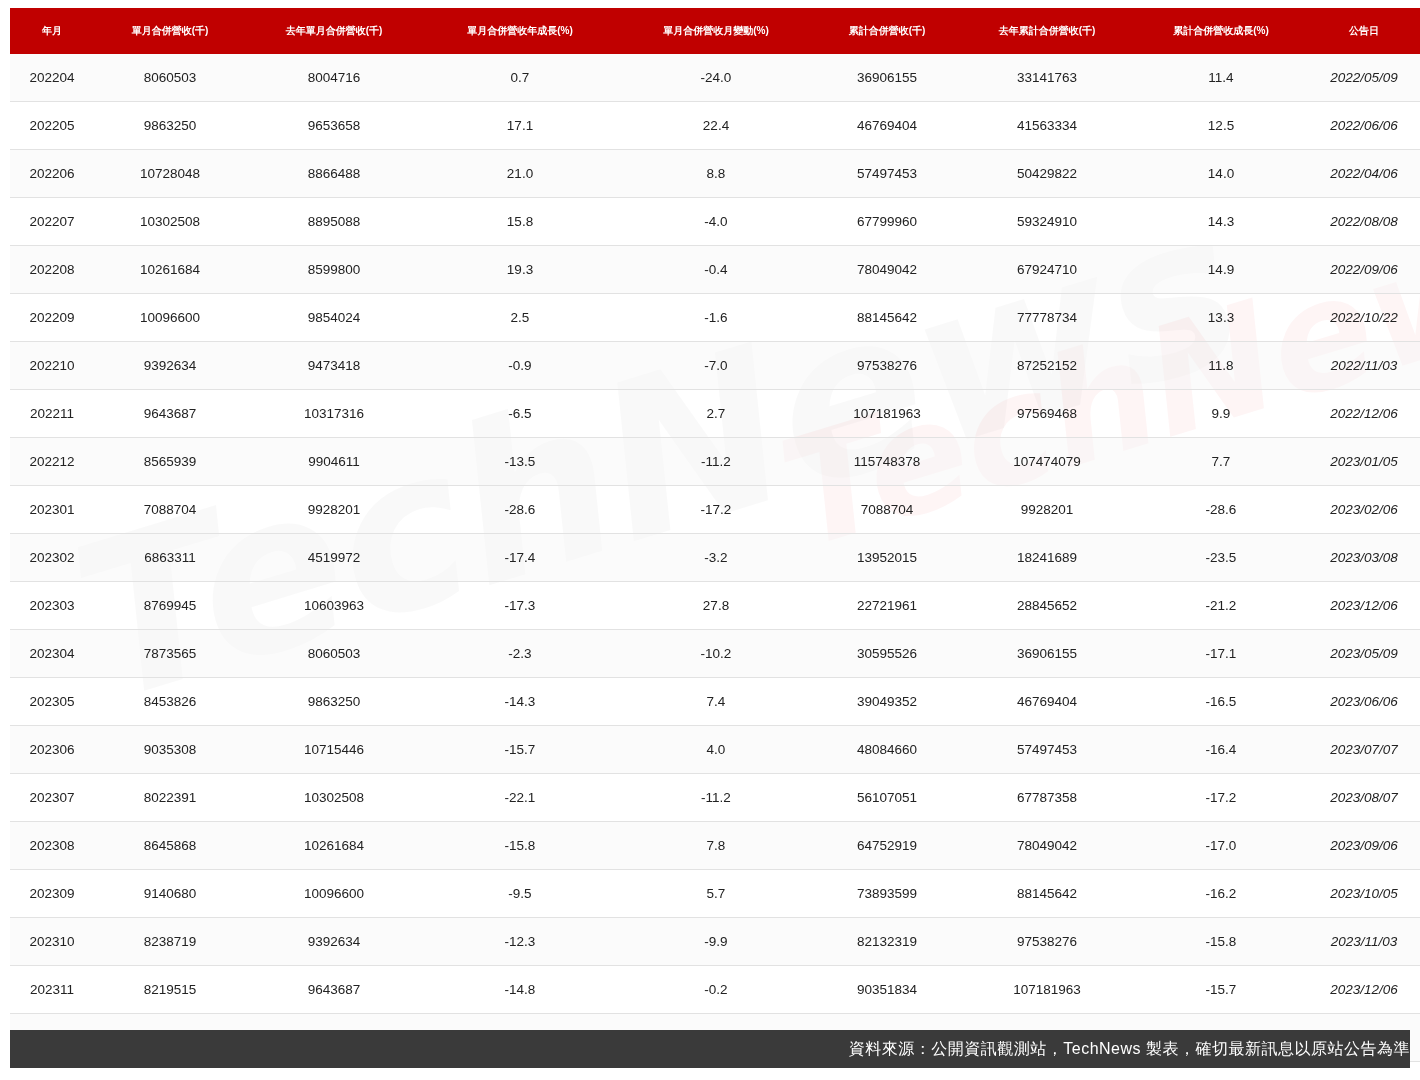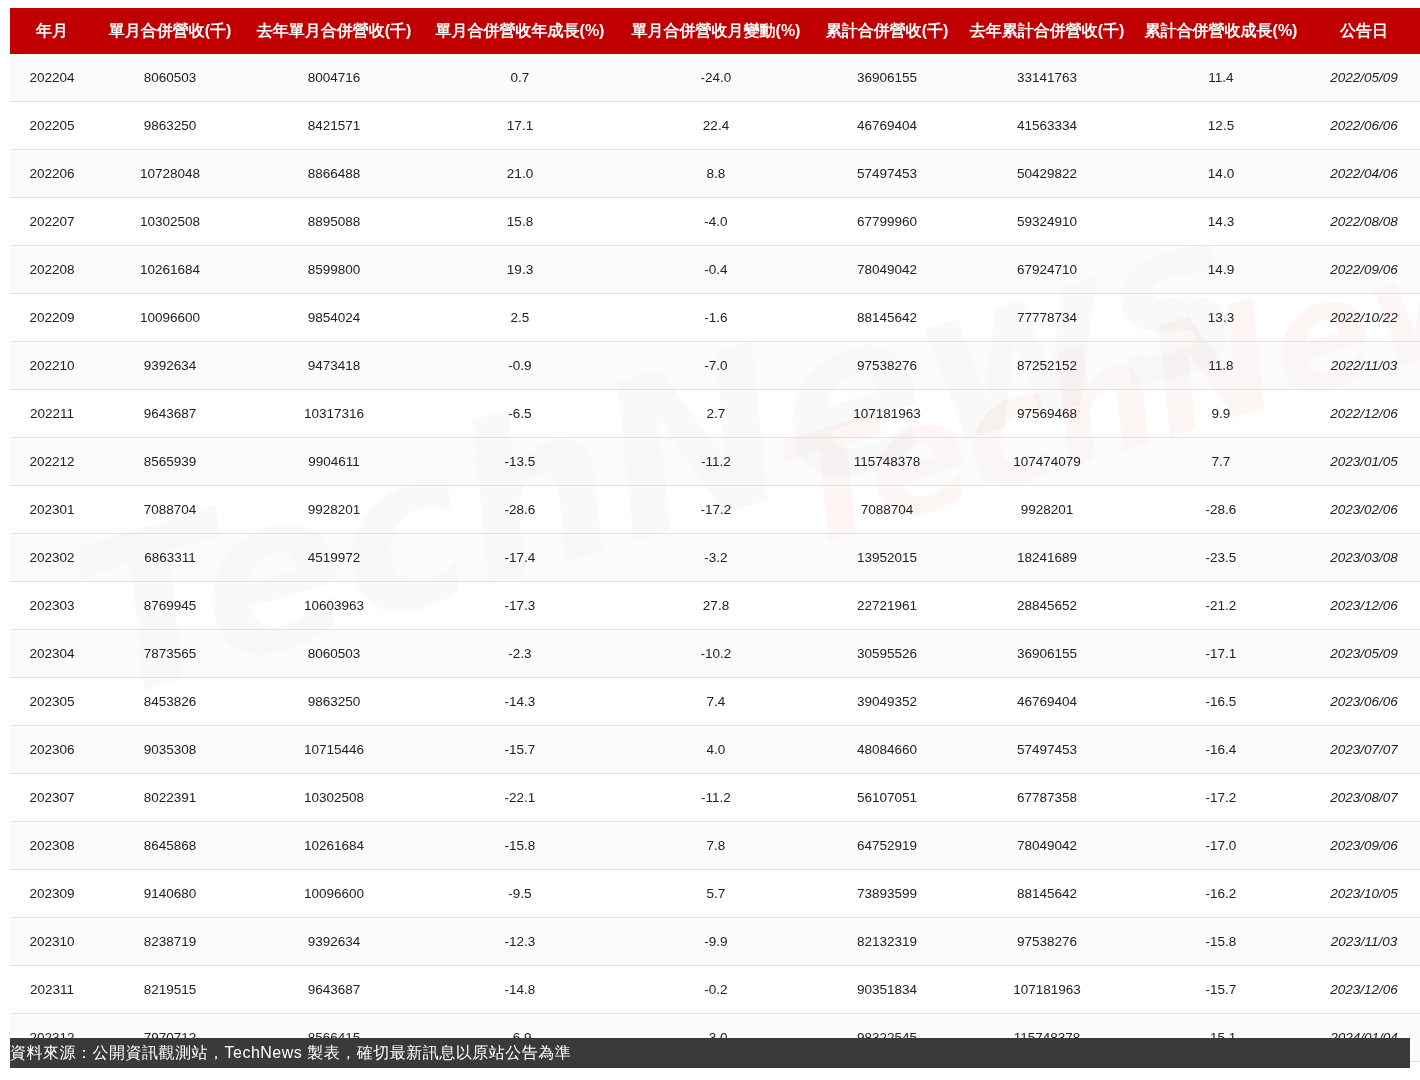--- a/index.html
+++ b/index.html
@@ -60,21 +60,21 @@
     border-collapse: collapse;
     table-layout: fixed;
     font-size: 13.5px;
     color: #222222;
     background: transparent;
   }
   table.revenue thead th {
     background: #c00000;
     color: #ffffff;
     font-weight: bold;
-    font-size: 16px;
+    font-size: 10px;
     height: 38px;
     padding: 4px 6px;
     text-align: center;
     border: none;
     white-space: nowrap;
     margin-top: 33px;
   }
   table.revenue tbody td {
     height: 39px;
     padding: 4px 12px;
@@ -105,26 +105,26 @@
   .col-4 { width: 196px; }
   .col-5 { width: 146px; }
   .col-6 { width: 174px; }
   .col-7 { width: 174px; }
   .col-8 { width: 112px; }
   .footer {
     position: absolute;
     left: 10px;
     bottom: 12px;
     width: 1400px;
-    height: 30px;
+    height: 38px;
     background: #3a3a3a;
     color: #ffffff;
     display: flex;
     align-items: center;
-    justify-content: flex-start;
+    justify-content: flex-end;
     font-size: 16px;
     z-index: 4;
     letter-spacing: 0.5px;
   }
 </style>
 </head>
 <body>
 
 <div class="page">
 
@@ -166,21 +166,21 @@
           <td class="c3">0.7</td>
           <td class="c4">-24.0</td>
           <td class="c5">36906155</td>
           <td class="c6">33141763</td>
           <td class="c7">11.4</td>
           <td class="c8">2022/05/09</td>
         </tr>
         <tr>
           <td class="c0">202205</td>
           <td class="c1">9863250</td>
-          <td class="c2">8421571</td>
+          <td class="c2">9653658</td>
           <td class="c3">17.1</td>
           <td class="c4">22.4</td>
           <td class="c5">46769404</td>
           <td class="c6">41563334</td>
           <td class="c7">12.5</td>
           <td class="c8">2022/06/06</td>
         </tr>
         <tr>
           <td class="c0">202206</td>
           <td class="c1">10728048</td>

